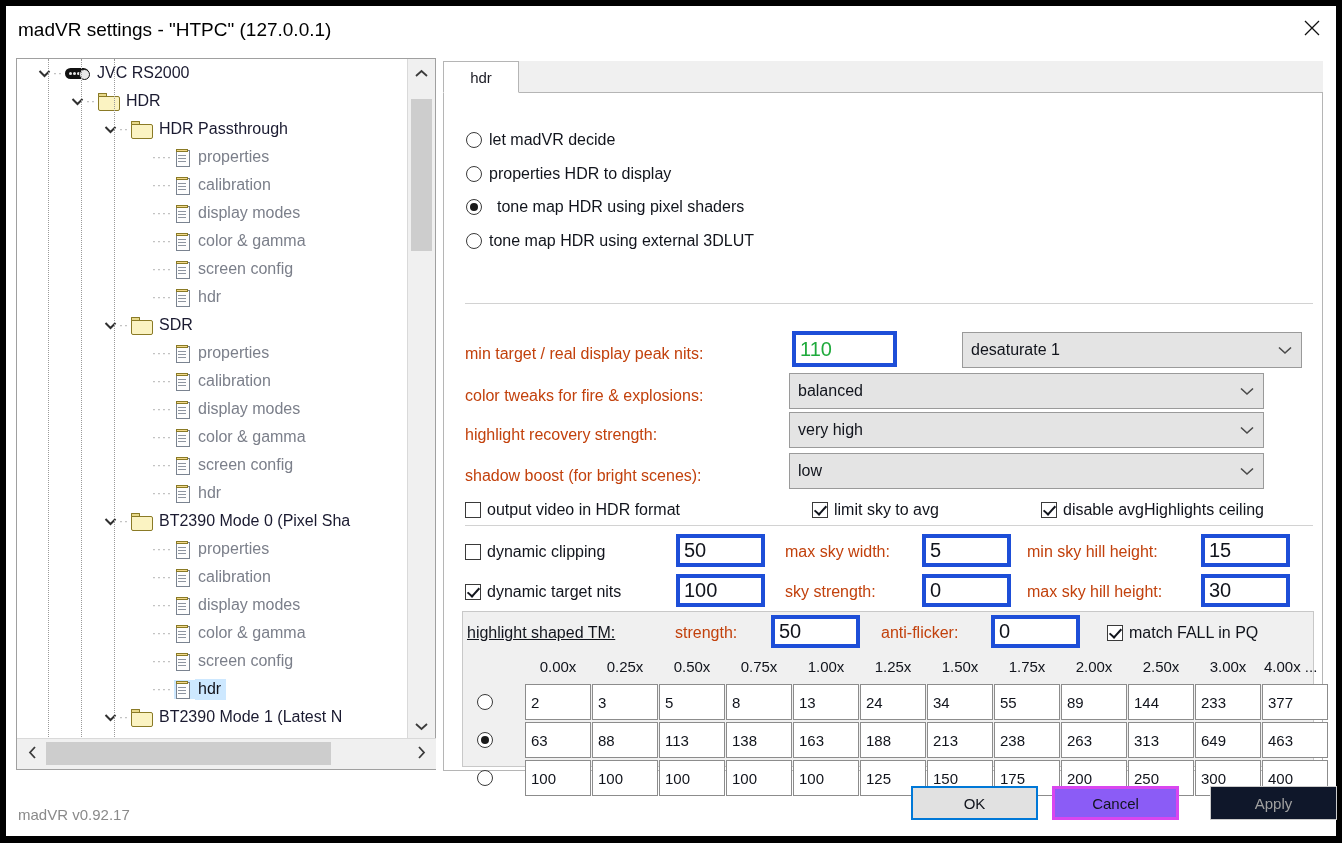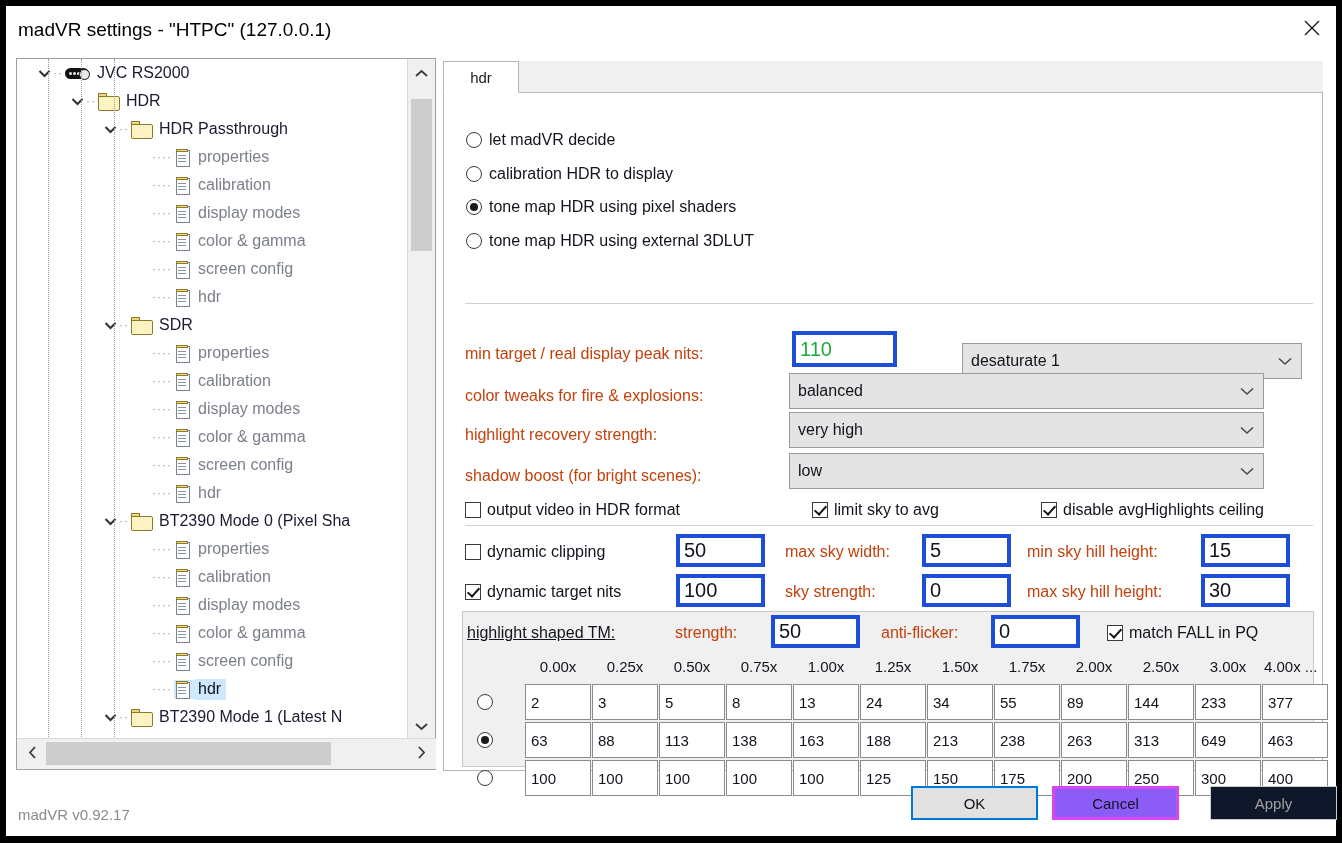--- a/index.html
+++ b/index.html
@@ -775,37 +775,37 @@
 
       <div class="tabpage">
 
         <div id="radio-group">
             <div class="radio-row" style="top: 38px;">
               <span class="radio"></span>
               <span>let madVR decide</span>
             </div>
             <div class="radio-row" style="top: 72px;">
               <span class="radio"></span>
-              <span>calibration HDR to display</span>
+              <span>properties HDR to display</span>
             </div>
-            <div class="radio-row" style="top: 105px;">
+            <div class="radio-row" style="top: 105px; gap: 8px;">
               <span class="radio on"></span>
               <span>tone map HDR using pixel shaders</span>
             </div>
             <div class="radio-row" style="top: 139px;">
               <span class="radio"></span>
               <span>tone map HDR using external 3DLUT</span>
             </div>
           </div>
 
         <div class="hr" style="left:21px; top:210px; width:848px;"></div>
 
         <div class="field-label" style="left:21px; top:252px;">min target / real display peak nits:</div>
         <div class="txtbox green" style="left:348px; top:238px; width:105px; height:36px;">110</div>
-        <div class="combo" style="left:518px; top:250px; width:340px; height:36px;">
+        <div class="combo" style="left:518px; top:239px; width:340px; height:36px;">
           <span>desaturate 1</span>
           <span class="arrow">
             <svg width="14" height="9" viewBox="0 0 14 9">
                 <path d="M1 2 L7 7.5 L13 2" stroke="#4a4a4a" stroke-width="1.6" fill="none"></path>
               </svg>
           </span>
         </div>
 
         <div class="field-label" style="left:21px; top:294px;">color tweaks for fire &amp; explosions:</div>
         <div class="combo" style="left:345px; top:280px; width:475px; height:36px;">

